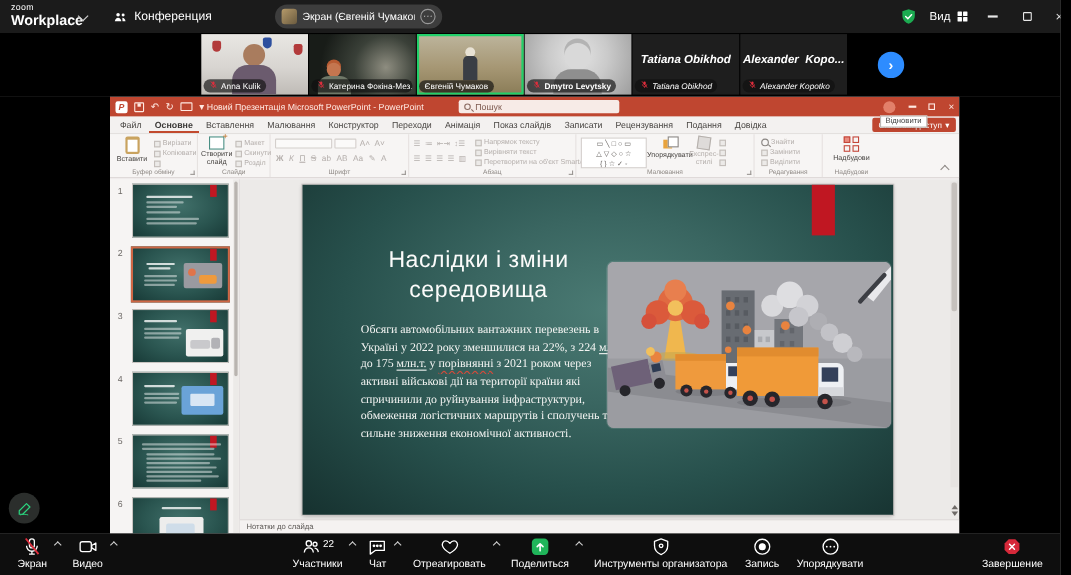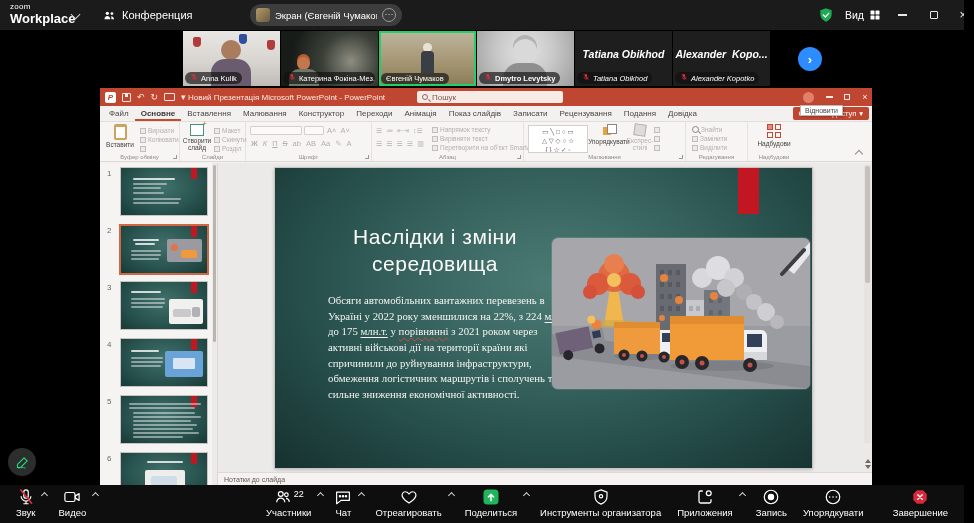--- a/index.html
+++ b/index.html
@@ -673,21 +673,21 @@
     <div class="tb-group tg-left" id="tb-left">
         <div class="tb-item haschev">
           <div class="tb-ic">
             <span><svg viewBox="0 0 24 24">
                 <rect x="9" y="2.5" width="6" height="11" rx="3" fill="none" stroke="#fff" stroke-width="1.6"></rect>
                 <path d="M5.5 11a6.5 6.5 0 0 0 13 0" fill="none" stroke="#fff" stroke-width="1.6"></path>
                 <path d="M12 17.5V21M8.5 21h7" stroke="#fff" stroke-width="1.6"></path>
                 <path d="M4.5 2L20 21" stroke="#e02e3d" stroke-width="2.2"></path>
               </svg></span>
           </div>
-          <span class="tb-label">Звук</span>
+          <span class="tb-label">Экран</span>
           <i class="chev-up"></i>
         </div>
         <div class="tb-item haschev">
           <div class="tb-ic">
             <span><svg viewBox="0 0 24 24">
                 <rect x="2.5" y="6" width="13.5" height="12" rx="2.5" fill="none" stroke="#fff" stroke-width="1.6"></rect>
                 <path d="M16.5 10.5L21.5 7.5v9l-5-3z" fill="none" stroke="#fff" stroke-width="1.6" stroke-linejoin="round"></path>
               </svg></span>
           </div>
           <span class="tb-label">Видео</span>
@@ -741,30 +741,20 @@
         </div>
         <div class="tb-item">
           <div class="tb-ic">
             <span><svg viewBox="0 0 24 24" fill="none" stroke="#fff" stroke-width="1.6">
                 <path d="M12 2.5l8 3v5.5c0 5.5-4 9-8 10.5-4-1.5-8-5-8-10.5V5.5z" stroke-linejoin="round"></path>
                 <circle cx="12" cy="11" r="2.2"></circle>
               </svg></span>
           </div>
           <span class="tb-label">Инструменты организатора</span>
         </div>
-        <div class="tb-item haschev">
-          <div class="tb-ic">
-            <span><svg viewBox="0 0 24 24" fill="none" stroke="#fff" stroke-width="1.7">
-                <path d="M9 4H6a2 2 0 0 0-2 2v12a2 2 0 0 0 2 2h12a2 2 0 0 0 2-2v-3"></path>
-                <circle cx="17" cy="7" r="3.2"></circle>
-              </svg></span>
-          </div>
-          <span class="tb-label">Приложения</span>
-          <i class="chev-up"></i>
-        </div>
         <div class="tb-item">
           <div class="tb-ic">
             <span><svg viewBox="0 0 24 24" fill="none" stroke="#fff" stroke-width="1.6">
                 <circle cx="12" cy="12" r="9"></circle>
                 <circle cx="12" cy="12" r="3.5" fill="#fff"></circle>
               </svg></span>
           </div>
           <span class="tb-label">Запись</span>
         </div>
         <div class="tb-item">

